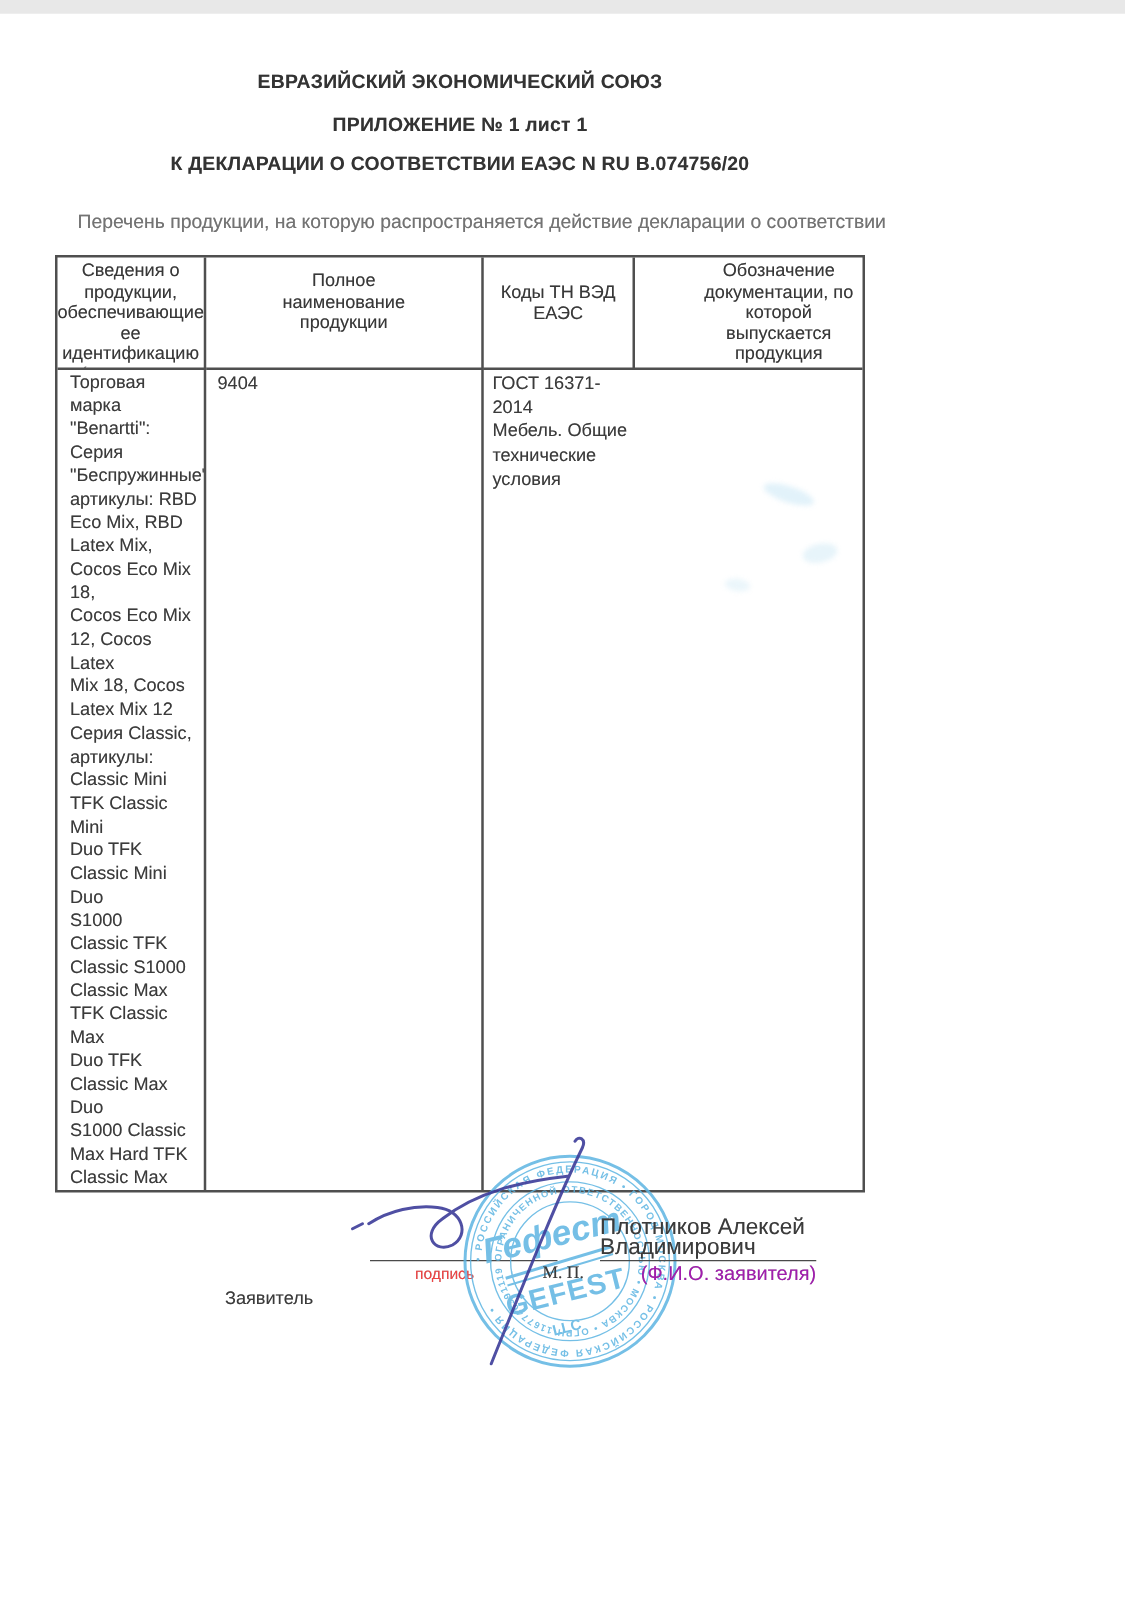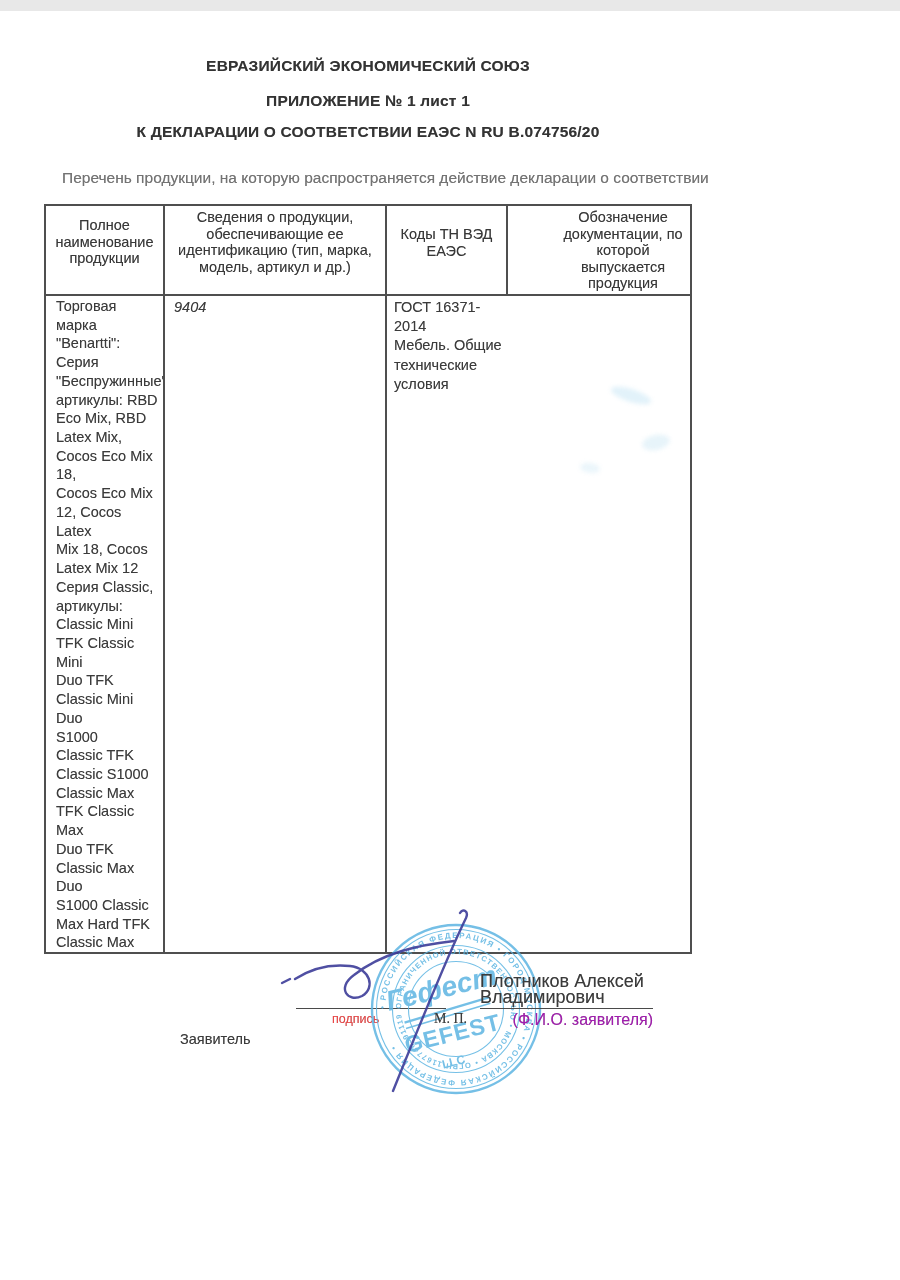--- a/index.html
+++ b/index.html
@@ -19,21 +19,21 @@
        box-sizing:border-box;border:2px solid #4f4f4f;
        display:grid;grid-template-columns:119px 222px 121px 182px;
        grid-template-rows:90px 656px;}
   .cell{box-sizing:border-box;border-right:2px solid #4f4f4f;overflow:hidden;
         font-size:14.5px;white-space:pre-line;}
   .cell.last{border-right:none;}
   .hcell{border-bottom:2px solid #4f4f4f;text-align:center;line-height:16.5px;color:#383838;}
   .hc1{padding-top:11px;} .hc2{padding-top:3px;} .hc3{padding-top:20px;} .hc4{padding-top:3px;padding-left:48px;}
   .bc1{display:flex;align-items:center;padding-left:10px;line-height:18px;}
   .bc2{padding:1px 4px 0 10px;line-height:18.72px;}
-  .bc3{padding:2px 4px 4px 9px;line-height:19px;font-style:italic;}
+  .bc3{padding:2px 4px 4px 9px;line-height:19px;}
   .bc4{padding:2px 4px 0 7px;line-height:19.2px;}
   
   .applicant{position:absolute;left:180px;top:1020px;font-size:14.5px;}
   .sigline{position:absolute;left:296px;top:982px;width:150px;height:15px;
            border-bottom:1.5px solid #4a4a4a;}
   .sigcap{position:absolute;left:332px;top:1001px;font-size:12.5px;color:#ef4444;}
   .mp{position:absolute;left:434px;top:1000px;font-size:14px;z-index:6;font-family:Liberation Serif, serif;}
   .nameblock{position:absolute;left:480px;top:963px;width:180px;text-align:left;
              font-size:18px;line-height:15.8px;white-space:pre-line;z-index:6;}
   .nameline{position:absolute;left:480px;top:982px;width:173px;height:15px;
@@ -55,27 +55,27 @@
 <body>
 
 <div class="page">
 
   <div class="title t1 txt">ЕВРАЗИЙСКИЙ ЭКОНОМИЧЕСКИЙ СОЮЗ</div>
   <div class="title t2 txt">ПРИЛОЖЕНИЕ № 1 лист 1</div>
   <div class="title t3 txt">К ДЕКЛАРАЦИИ О СООТВЕТСТВИИ ЕАЭС N RU В.074756/20</div>
   <div class="intro txt">Перечень продукции, на которую распространяется действие декларации о соответствии</div>
 
   <div class="tbl">
-    <div class="cell hcell hc1 txt">Полное
-наименование
-продукции</div>
     <div class="cell hcell hc2 txt">Сведения о продукции,
 обеспечивающие ее
 идентификацию (тип, марка,
 модель, артикул и др.)</div>
+    <div class="cell hcell hc1 txt">Полное
+наименование
+продукции</div>
     <div class="cell hcell hc3 txt">Коды ТН ВЭД
 ЕАЭС</div>
     <div class="cell hcell hc4 last txt">Обозначение
 документации, по
 которой выпускается
 продукция</div>
 
     <div class="cell bc2 txt">Торговая марка "Benartti":
 Серия "Беспружинные",
 артикулы: RBD Eco Mix, RBD

